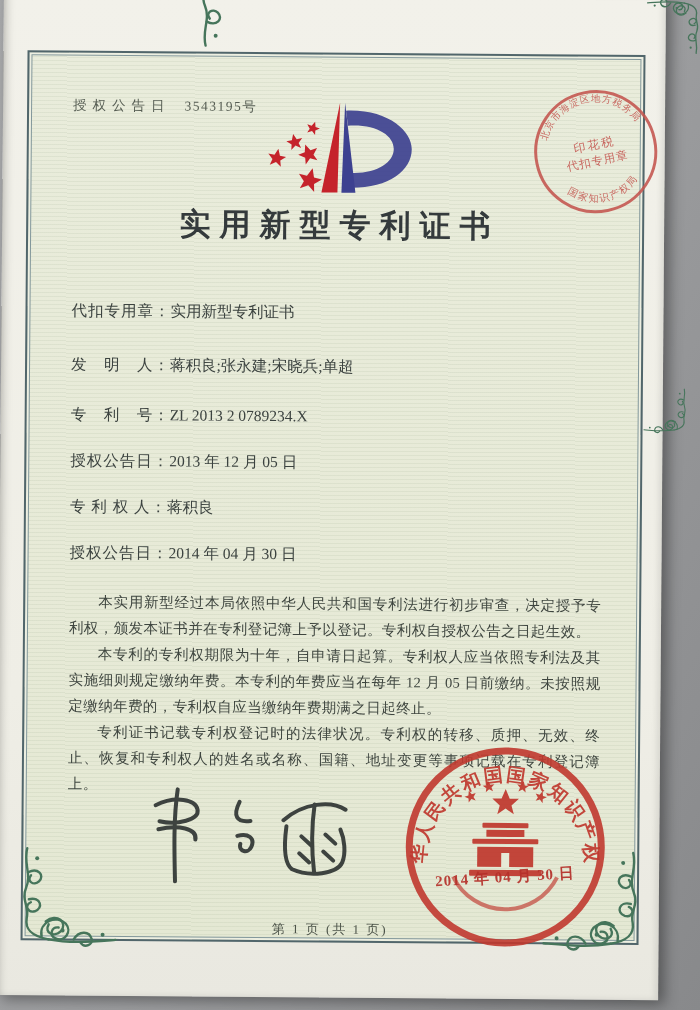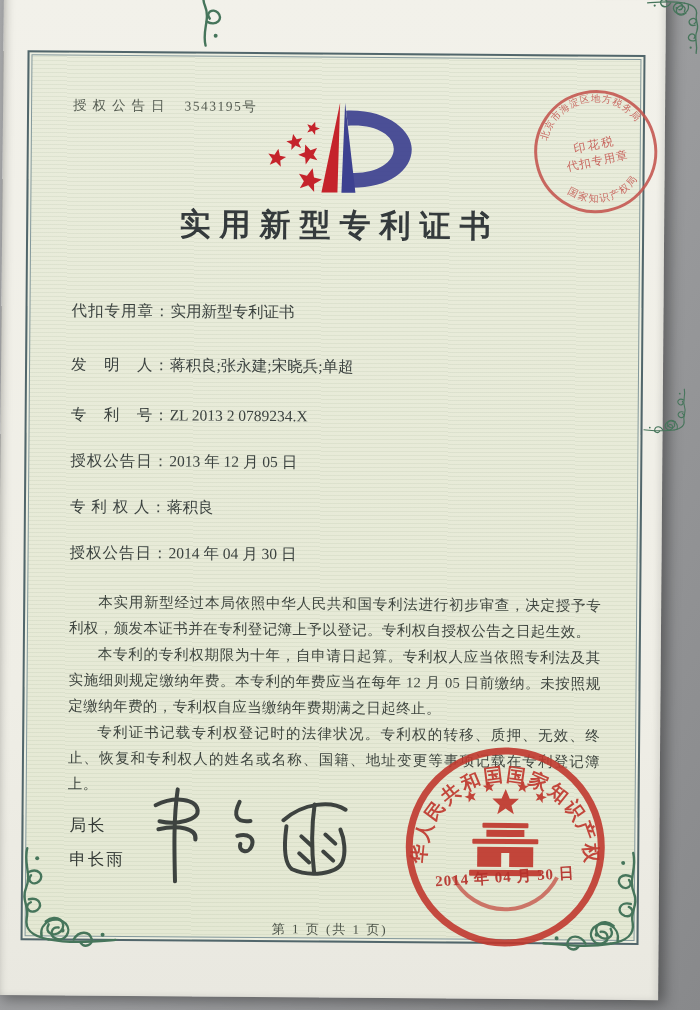--- a/index.html
+++ b/index.html
@@ -133,24 +133,20 @@
         <span class="flabel">授权公告日：</span><span class="fvalue">2014 年 04 月 30 日</span>
       </div>
     </div>
 
     <div class="paras">
       <p>本实用新型经过本局依照中华人民共和国专利法进行初步审查，决定授予专利权，颁发本证书并在专利登记簿上予以登记。专利权自授权公告之日起生效。</p>
       <p>本专利的专利权期限为十年，自申请日起算。专利权人应当依照专利法及其实施细则规定缴纳年费。本专利的年费应当在每年 12 月 05 日前缴纳。未按照规定缴纳年费的，专利权自应当缴纳年费期满之日起终止。</p>
       <p>专利证书记载专利权登记时的法律状况。专利权的转移、质押、无效、终止、恢复和专利权人的姓名或名称、国籍、地址变更等事项记载在专利登记簿上。</p>
     </div>
 
-    <div class="signer">
-      <div>局长</div>
-      <div>申长雨</div>
-    </div>
 
     <svg class="sig-svg" width="260" height="120" viewBox="0 0 260 120">
       <g fill="none" stroke="#2c3230" stroke-width="4" stroke-linecap="round" stroke-linejoin="round" opacity=".9">
         <path d="M62 14 C 58 42 59 74 60 106"></path>
         <path d="M40 30 C 60 20 80 24 82 34 C 84 44 62 50 44 46"></path>
         <path d="M43 54 C 63 49 82 53 80 64"></path>
         <path d="M124 26 c -7 14 -3 21 11 19"></path>
         <path d="M122 60 c 11 -3 18 2 14 11 c -3 7 -13 5 -11 -3"></path>
         <path d="M168 44 C 188 26 216 24 230 33"></path>
         <path d="M199 28 C 195 58 197 80 199 96"></path>

